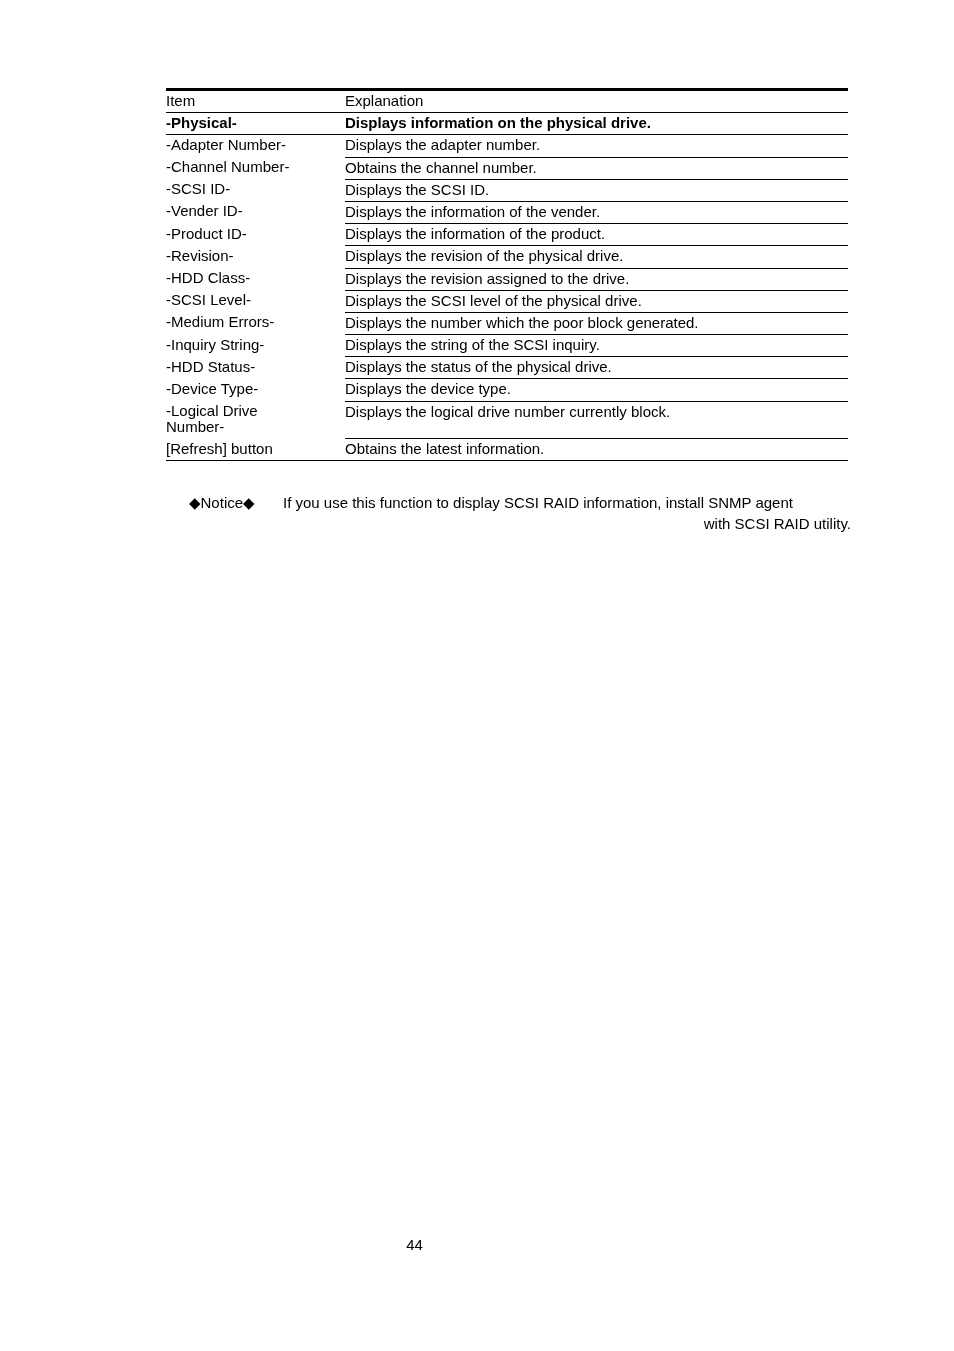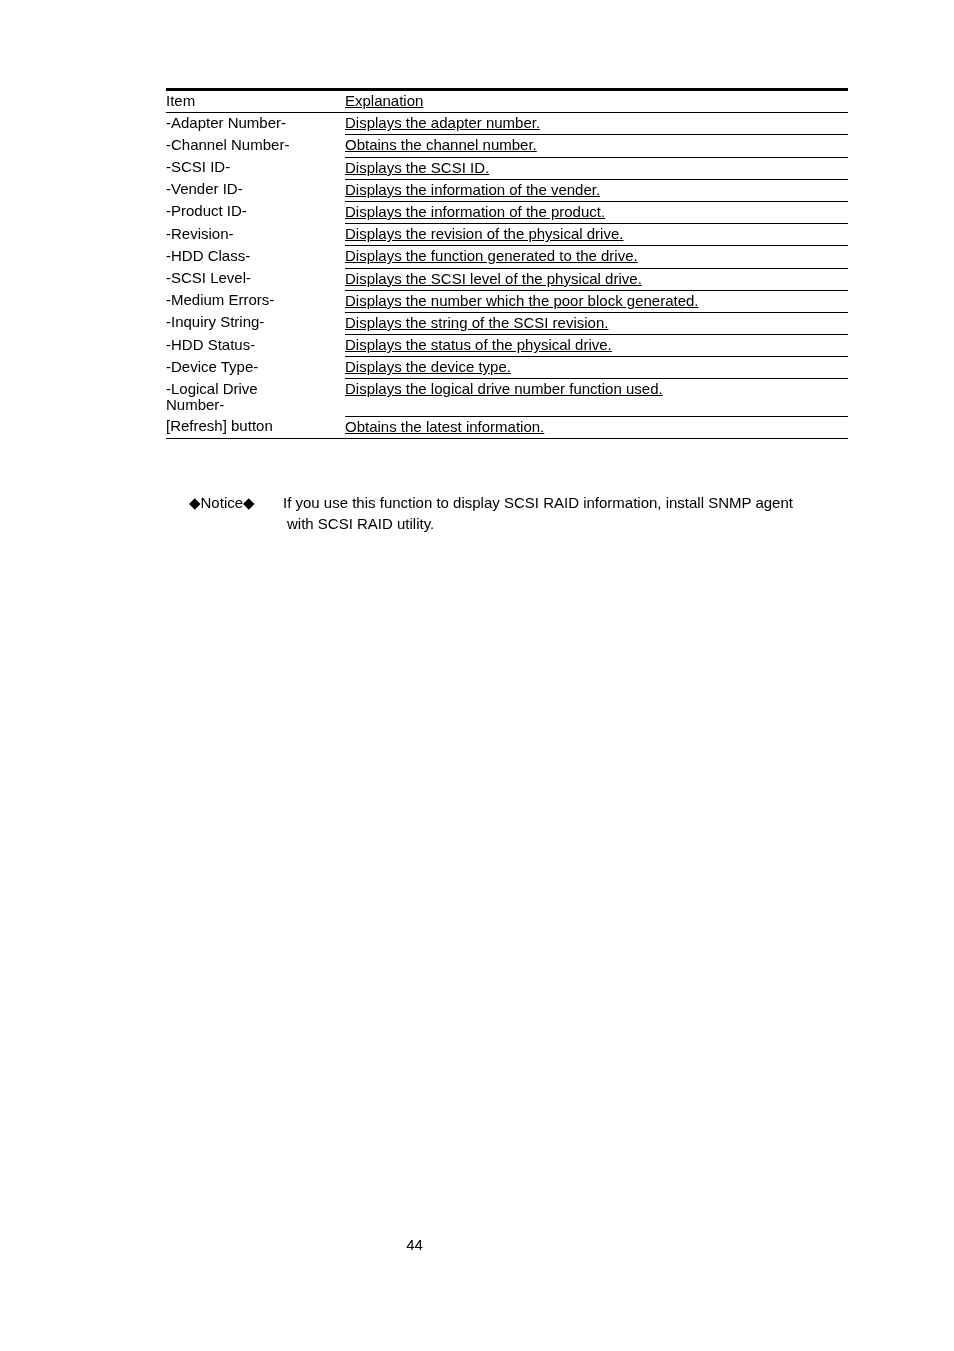--- a/index.html
+++ b/index.html
@@ -50,21 +50,20 @@
     font-size: 15px;
     border: 0;
   }
 
   td.item {
     padding-left: 6px;
     white-space: pre-line;
   }
   td.expl {
     padding-left: 6px;
-    text-decoration: underline;
   }
 
   
   tr.topline td {
     border-top: 3px solid #000000;
   }
 
   
   tr.fullrule td {
     border-bottom: 1.3px solid #000000;
@@ -93,20 +92,21 @@
     white-space: nowrap;
     font-size: 15px;
   }
   .notice-body {
     flex: 1 1 auto;
     padding-left: 0px;
     text-indent: 0;
   }
   .notice-line2 {
     padding-left: 4px;
+    text-align: right;
   }
 
   
   .page-number {
     position: absolute;
     left: 0;
     top: 1236px;
     width: 829px;
     text-align: center;
     font-size: 15px;
@@ -121,20 +121,24 @@
     <table class="spec">
       <colgroup>
         <col class="c-item">
         <col class="c-expl">
       </colgroup>
       <tbody id="spec-body">
           <tr class="topline fullrule">
             <td class="item">Item</td>
             <td class="expl">Explanation</td>
           </tr>
+          <tr class="fullrule bold">
+            <td class="item">-Physical-</td>
+            <td class="expl">Displays information on the physical drive.</td>
+          </tr>
           <tr class="halfrule">
             <td class="item">-Adapter Number-</td>
             <td class="expl">Displays the adapter number.</td>
           </tr>
           <tr class="halfrule">
             <td class="item">-Channel Number-</td>
             <td class="expl">Obtains the channel number.</td>
           </tr>
           <tr class="halfrule">
             <td class="item">-SCSI ID-</td>
@@ -147,46 +151,46 @@
           <tr class="halfrule">
             <td class="item">-Product ID-</td>
             <td class="expl">Displays the information of the product.</td>
           </tr>
           <tr class="halfrule">
             <td class="item">-Revision-</td>
             <td class="expl">Displays the revision of the physical drive.</td>
           </tr>
           <tr class="halfrule">
             <td class="item">-HDD Class-</td>
-            <td class="expl">Displays the function generated to the drive.</td>
+            <td class="expl">Displays the revision assigned to the drive.</td>
           </tr>
           <tr class="halfrule">
             <td class="item">-SCSI Level-</td>
             <td class="expl">Displays the SCSI level of the physical drive.</td>
           </tr>
           <tr class="halfrule">
             <td class="item">-Medium Errors-</td>
             <td class="expl">Displays the number which the poor block generated.</td>
           </tr>
           <tr class="halfrule">
             <td class="item">-Inquiry String-</td>
-            <td class="expl">Displays the string of the SCSI revision.</td>
+            <td class="expl">Displays the string of the SCSI inquiry.</td>
           </tr>
           <tr class="halfrule">
             <td class="item">-HDD Status-</td>
             <td class="expl">Displays the status of the physical drive.</td>
           </tr>
           <tr class="halfrule">
             <td class="item">-Device Type-</td>
             <td class="expl">Displays the device type.</td>
           </tr>
           <tr class="halfrule">
             <td class="item">-Logical Drive
 Number-</td>
-            <td class="expl">Displays the logical drive number function used.</td>
+            <td class="expl">Displays the logical drive number currently block.</td>
           </tr>
           <tr class="fullrule">
             <td class="item">[Refresh] button</td>
             <td class="expl">Obtains the latest information.</td>
           </tr>
         </tbody>
     </table>
   </div>
 
   <div class="notice">

